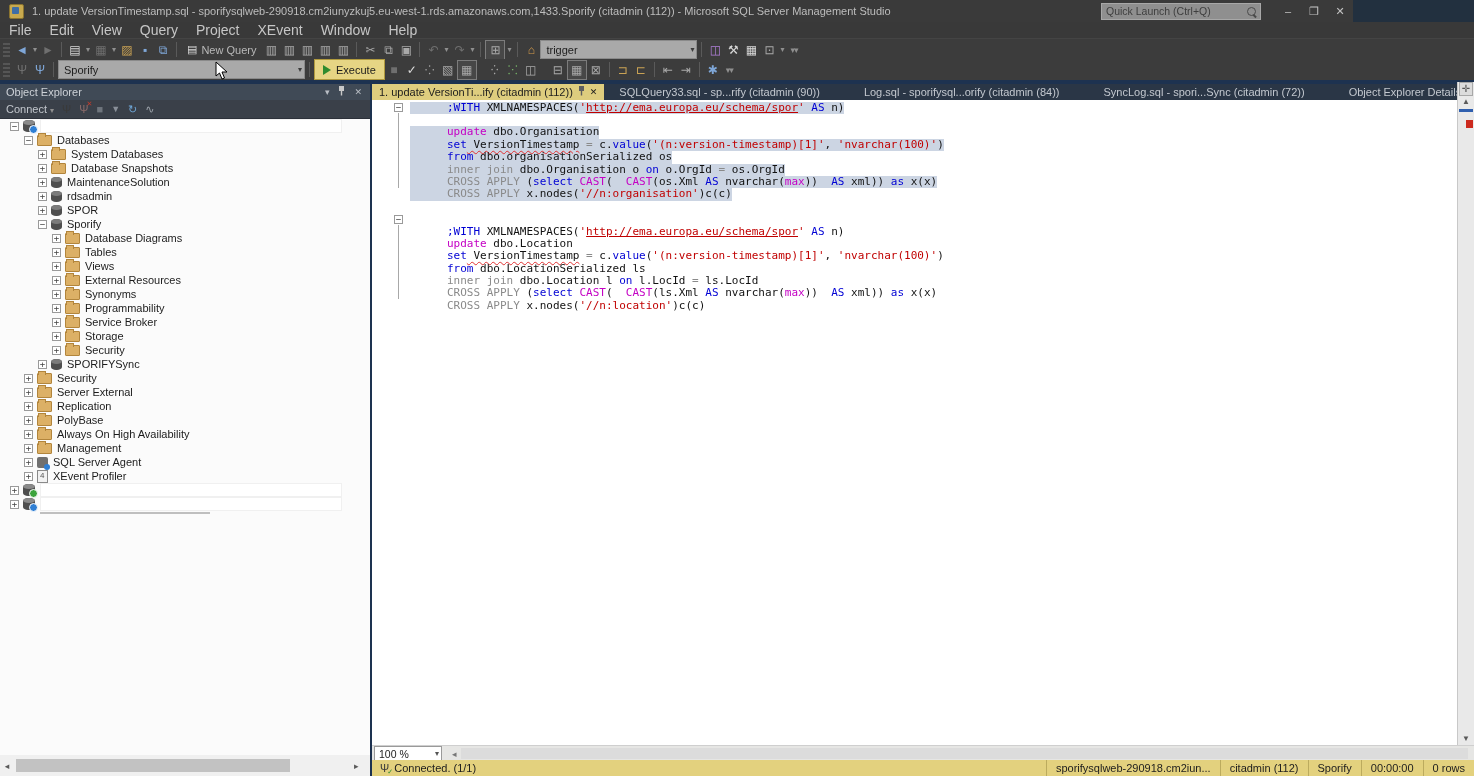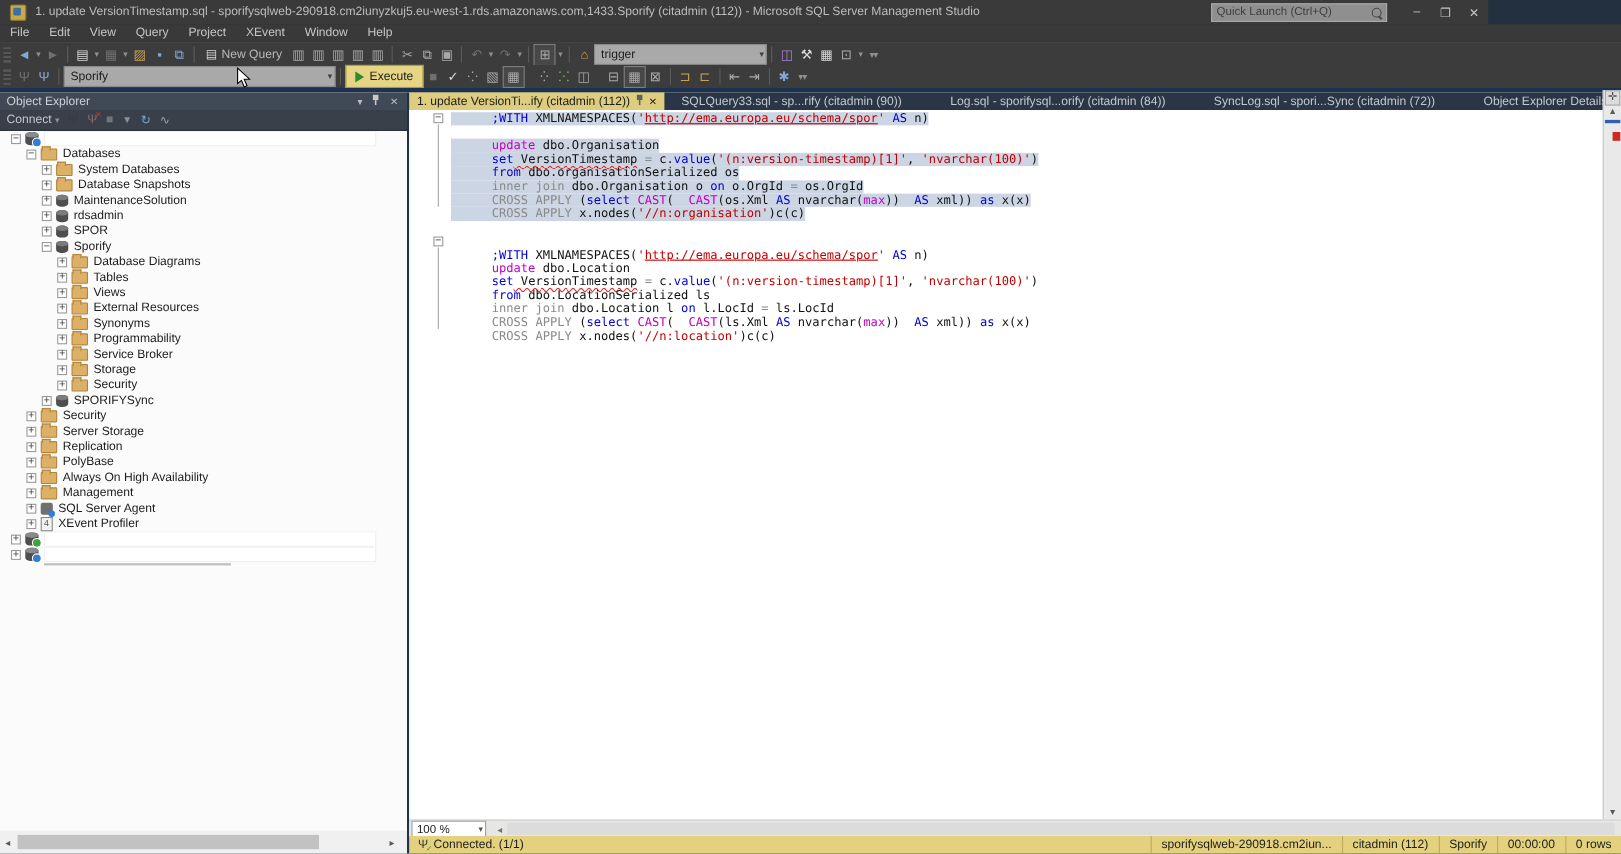--- a/index.html
+++ b/index.html
@@ -12,21 +12,21 @@
   #titlebar{position:absolute;left:0;top:0;width:1353px;height:22px;background:#3a3a3a;color:#bdbdbd;font-size:11px;display:flex;align-items:center}
   #app-icon{width:13px;height:13px;margin:0 8px 0 9px;background:#c8a94e;border:1px solid #8a7430;border-radius:2px;position:relative}
   #app-icon::after{content:"";position:absolute;left:2px;top:2px;width:7px;height:7px;background:#3f6ea5;border-radius:1px}
   #title-text{white-space:nowrap;overflow:hidden}
   #title-right{margin-left:auto;display:flex;align-items:center;height:100%}
   #quick-launch{width:150px;height:15px;background:#8f8f8f;border:1px solid #a8a8a8;color:#3e3e3e;font-size:10.5px;display:flex;align-items:center;padding:0 4px;margin-right:14px}
   #quick-launch .ph{flex:1}
   .mag{width:7px;height:7px;border:1.4px solid #4a4a4a;border-radius:50%;position:relative;display:inline-block}
   .mag::after{content:"";position:absolute;left:6px;top:6px;width:4px;height:1.6px;background:#4a4a4a;transform:rotate(45deg);transform-origin:0 0}
   .win-btn{width:26px;height:22px;display:flex;align-items:center;justify-content:center;color:#c2c2c2;font-size:11px}
-  #menubar{position:absolute;left:0;top:22px;width:1474px;height:16px;background:#393939;color:#c6c6c6;font-size:11px;display:flex;align-items:center}
+  #menubar{position:absolute;left:0;top:22px;width:1474px;height:16px;background:#393939;color:#c6c6c6;font-size:14px;display:flex;align-items:center}
   .menu-item{padding:0 9px;height:100%;display:flex;align-items:center}
   
   .toolbar{position:absolute;left:0;width:1474px;height:21px;background:#3c3c3c;display:flex;align-items:center;color:#b9b9b9;font-size:11px}
   #toolbar1{top:38px;border-top:1px solid #444}
   #toolbar2{top:59px;border-bottom:1px solid #2e2e2e}
   .grip{width:7px;height:14px;margin:0 3px;background:repeating-linear-gradient(to bottom,#5c5c5c 0 2px,transparent 2px 4px);opacity:.8}
   .tb-sep{width:1px;height:15px;background:#5a5a5a;margin:0 4px}
   .tb-icon{min-width:18px;height:18px;display:flex;align-items:center;justify-content:center;font-size:12px;color:#a9a9a9}
   .tb-icon.boxed{border:1px solid #7c7c7c;background:#474747}
   .dd{width:8px;color:#8f8f8f;font-size:8px;text-align:center}
@@ -332,21 +332,21 @@
         <span>SPORIFYSync</span>
       </div>
       <div class="trow" style="padding-left: 24px;">
         <span class="exp">+</span>
         <span class="tico ic-folder"></span>
         <span>Security</span>
       </div>
       <div class="trow" style="padding-left: 24px;">
         <span class="exp">+</span>
         <span class="tico ic-folder"></span>
-        <span>Server Storage</span>
+        <span>Server External</span>
       </div>
       <div class="trow" style="padding-left: 24px;">
         <span class="exp">+</span>
         <span class="tico ic-folder"></span>
         <span>Replication</span>
       </div>
       <div class="trow" style="padding-left: 24px;">
         <span class="exp">+</span>
         <span class="tico ic-folder"></span>
         <span>PolyBase</span>

